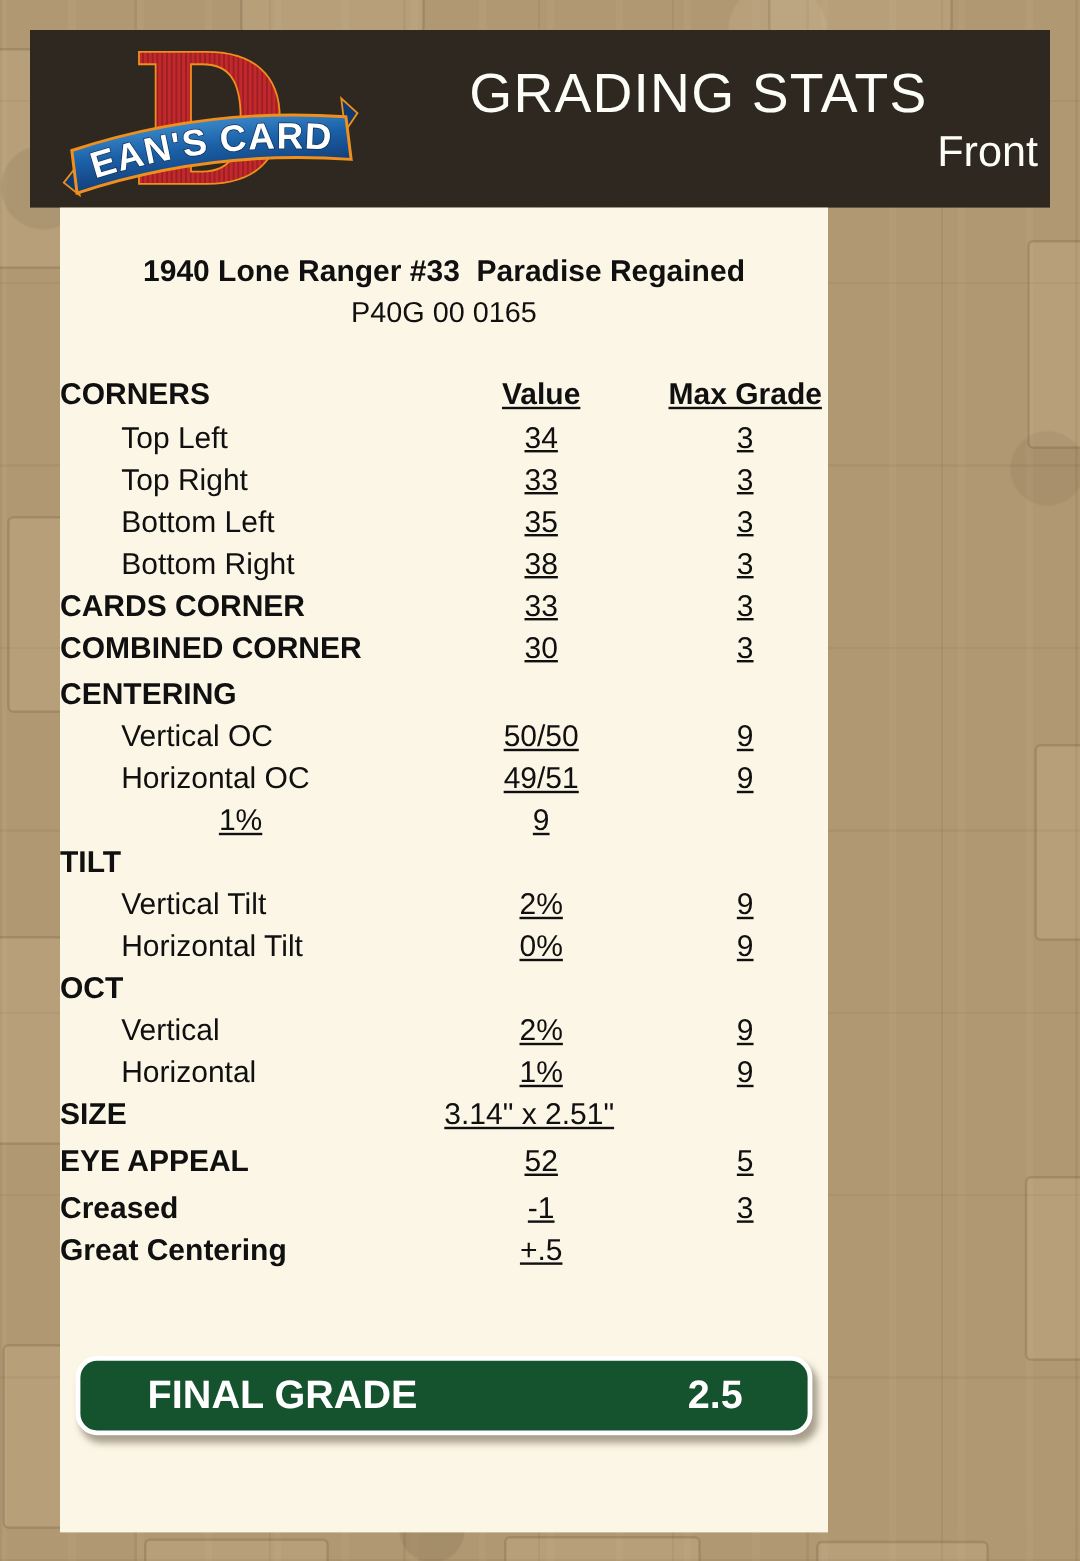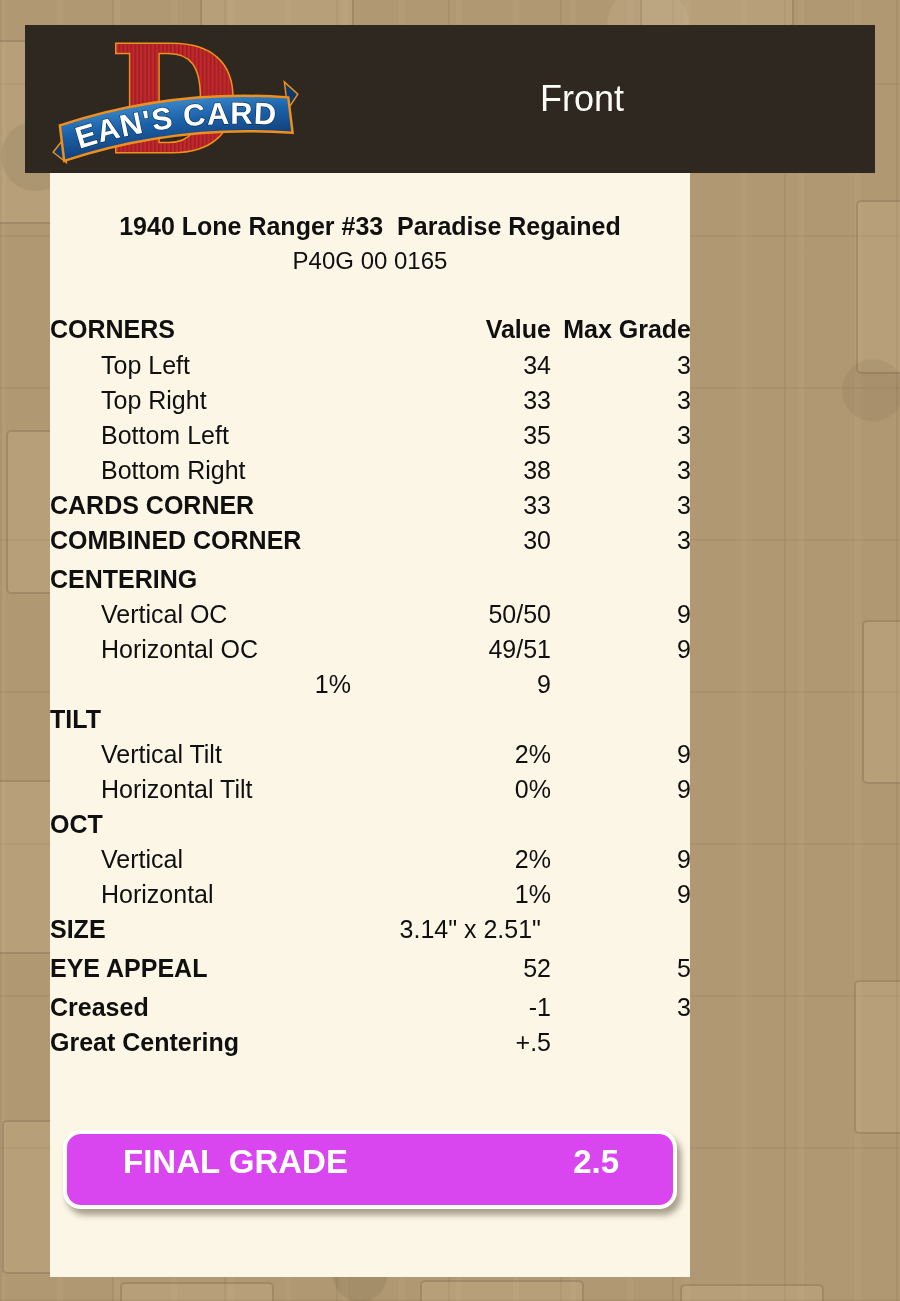--- a/index.html
+++ b/index.html
@@ -28,47 +28,47 @@
   .bg-card{position:absolute;border:2px solid rgba(80,60,38,.22);background:rgba(215,196,162,.16);border-radius:5px;}
 
   
   .header-bar{
     position:absolute;left:25px;top:25px;width:850px;height:148px;
     background:#2f2821;display:flex;align-items:center;
   }
   .logo{margin-left:26px;width:248px;height:134px;flex:0 0 auto;overflow:visible;}
   .header-text{flex:1;text-align:center;color:#fdfdf8;padding-right:10px;}
   .h-title{font-size:46px;line-height:54px;letter-spacing:1px;}
-  .h-sub{font-size:36px;line-height:44px;}
+  .h-sub{font-size:36px;line-height:44px;text-align:right;}
 
   
   .card{
     position:absolute;left:50px;top:173px;width:640px;height:1104px;
     background:#fcf6e7;color:#101010;
   }
   .card-title{margin-top:36px;text-align:center;font-weight:bold;font-size:25px;line-height:34px;white-space:pre-wrap;}
   .card-code{text-align:center;font-size:24px;line-height:35px;}
 
   .gtable{margin-top:33px;}
   .trow{display:grid;grid-template-columns:301px 200px 140px;height:35px;line-height:35px;font-size:25px;}
   .trow.head{height:37px;line-height:37px;font-weight:bold;}
-  .c-value,.c-max{text-align:right;}
+  .c-value,.c-max{text-align:center;text-decoration:underline;}
   .trow.bold .c-label{font-weight:bold;}
   .trow.indent .c-label{padding-left:51px;}
   .trow.gap{margin-top:4px;}
   .trow.wide .c-value{transform:translateX(-10px);}
 
   
   .final-btn{
     position:absolute;left:50%;transform:translateX(-50%);top:957px;
-    width:496px;height:55px;background:#d946ef;
+    width:496px;height:55px;background:#14532d;
     border:4px solid #ffffff;border-radius:18px;
     box-shadow:4px 6px 6px rgba(112,100,78,.6);
     display:flex;align-items:center;justify-content:space-between;
-    padding:0 54px 16px 56px;color:#ffffff;font-weight:bold;font-size:33px;
+    padding:0 54px 3px 56px;color:#ffffff;font-weight:bold;font-size:33px;
     cursor:pointer;
   }
 </style>
 </head>
 <body>
 
 <div class="bg-collage">
   <div class="bg-card" style="left:-10px;top:40px;width:70px;height:180px"></div>
   <div class="bg-card" style="left:6px;top:430px;width:60px;height:160px"></div>
   <div class="bg-card" style="left:-14px;top:780px;width:72px;height:170px"></div>
@@ -101,20 +101,21 @@
       <path d="M12 94 L0 106 L12 118 Z" fill="#0f3a6e" stroke="#ef8f1c" stroke-width="1.5"></path>
       <path d="M240 92 L252 78 L240 64 Z" fill="#0f3a6e" stroke="#ef8f1c" stroke-width="1.5"></path>
       <path d="M10 80 Q125 57 242 80 L242 116 Q125 93 10 116 Z" fill="url(#band)" stroke="#ef8f1c" stroke-width="2.5"></path>
       <path id="bandline" d="M16 108 Q125 85 236 108" fill="none"></path>
       <text font-size="31" font-weight="bold" font-family="Liberation Sans, sans-serif" fill="#ffffff" stroke="#0e2f55" stroke-width="1.2" paint-order="stroke" letter-spacing="1">
         <textPath href="#bandline" startOffset="50%" text-anchor="middle">DEAN'S CARDS</textPath>
       </text>
     </g>
   </svg>
   <div class="header-text">
+    <div class="h-title">GRADING STATS</div>
     <div class="h-sub">Front</div>
   </div>
 </div>
 
 <div class="card">
   <div class="card-title">1940 Lone Ranger #33  Paradise Regained</div>
   <div class="card-code">P40G 00 0165</div>
 
   <div class="gtable">
     <div class="trow head">

